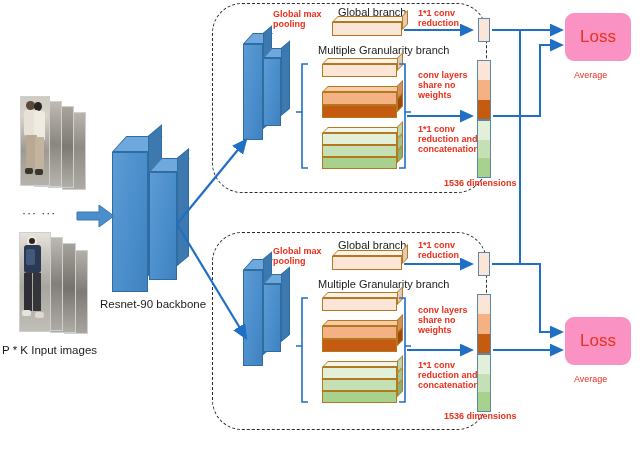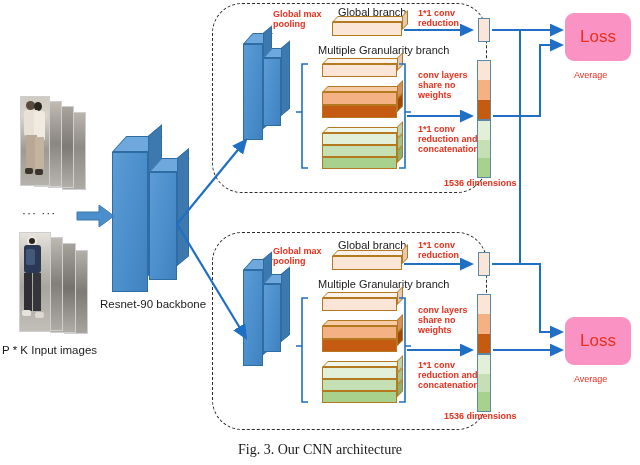--- a/index.html
+++ b/index.html
@@ -350,15 +350,14 @@
     <path d="M404,264 L472,264" stroke="#1f6fc4" stroke-width="2" fill="none" marker-end="url(#ah)"></path>
     <path d="M407,350 L472,350" stroke="#1f6fc4" stroke-width="2" fill="none" marker-end="url(#ah)"></path>
 
     <path d="M492,264 L540,264 L540,332 L562,332" stroke="#1f6fc4" stroke-width="2" fill="none" marker-end="url(#ah)"></path>
     <path d="M493,350 L562,350" stroke="#1f6fc4" stroke-width="2" fill="none" marker-end="url(#ah)"></path>
 
     <path d="M520,30 L520,96" stroke="#1f6fc4" stroke-width="2" fill="none"></path>
     <path d="M520,96 L520,264" stroke="#1f6fc4" stroke-width="2" fill="none"></path>
   </svg>
 
-  <div class="caption" style="top:442px;font-size:14px;">Fig. 3.   Our  CNN  architecture</div>
 
 </div>
 
 </body></html>

